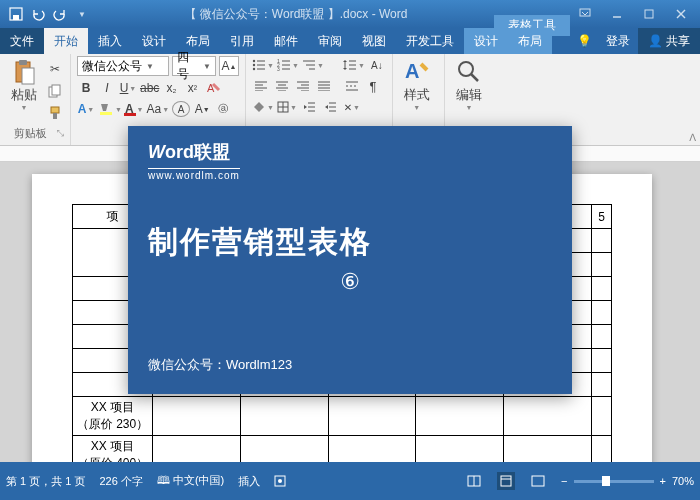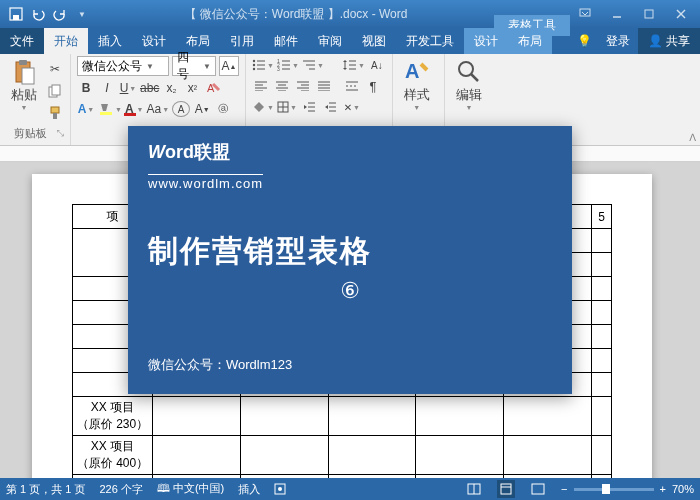--- a/index.html
+++ b/index.html
@@ -35,25 +35,25 @@
 .ico-btn .caret { font-size: 7px; margin-left: 1px; color: #888; }
 .para-col { display: flex; flex-direction: column; gap: 3px; }
 .ruler { height: 16px; background: #fafafa; border-bottom: 1px solid #d0d0d0; display: flex; align-items: center; font-size: 9px; color: #888; padding-left: 60px; }
 .workspace { position: absolute; top: 162px; bottom: 22px; left: 0; right: 0; background: #d4d4d4; overflow: hidden; }
 .page { position: absolute; left: 32px; top: 12px; width: 620px; height: 520px; background: #fff; box-shadow: 0 2px 8px rgba(0,0,0,0.3); padding: 30px 40px; }
 .doc-table { border-collapse: collapse; width: 100%; }
 .doc-table td { border: 1.5px solid #000; height: 24px; font-size: 12px; text-align: center; padding: 2px; }
 .overlay { position: absolute; left: 128px; top: 126px; width: 444px; height: 268px; background: #2b5d9b; color: #fff; box-shadow: 0 4px 16px rgba(0,0,0,0.4); padding: 14px 20px; display: flex; flex-direction: column; }
 .overlay-logo { font-weight: bold; font-size: 18px; }
 .overlay-logo .w { font-style: italic; }
-.overlay-url { font-size: 13px; letter-spacing: 1px; border-top: 1px solid #fff; display: inline-block; padding-top: 1px; margin-top: 10px; }
+.overlay-url { font-size: 10px; letter-spacing: 1px; border-top: 1px solid #fff; display: inline-block; padding-top: 1px; margin-top: 4px; }
 .overlay-title { font-size: 30px; font-weight: bold; text-align: left; margin-top: 40px; letter-spacing: 2px; }
 .overlay-num { font-size: 22px; text-align: center; margin-top: 6px; }
 .overlay-sub { font-size: 13px; margin-top: auto; margin-bottom: 6px; }
-.statusbar { position: absolute; bottom: 0; left: 0; right: 0; height: 22px; background: #2b68a8; color: #fff; display: flex; align-items: center; font-size: 11px; padding: 8px 6px; gap: 14px; }
+.statusbar { position: absolute; bottom: 0; left: 0; right: 0; height: 38px; background: #2b68a8; color: #fff; display: flex; align-items: center; font-size: 11px; padding: 8px 6px; gap: 14px; }
 .status-spacer { flex: 1; }
 .zoom { display: flex; align-items: center; gap: 6px; }
 .zoom-track { width: 80px; height: 3px; background: #6a9cd0; position: relative; }
 .zoom-thumb { position: absolute; width: 8px; height: 10px; background: #fff; top: -4px; }
 .launcher { font-size: 9px; color: #888; cursor: pointer; }
 svg { display: block; }
 </style>
 </head>
 <body>
 

